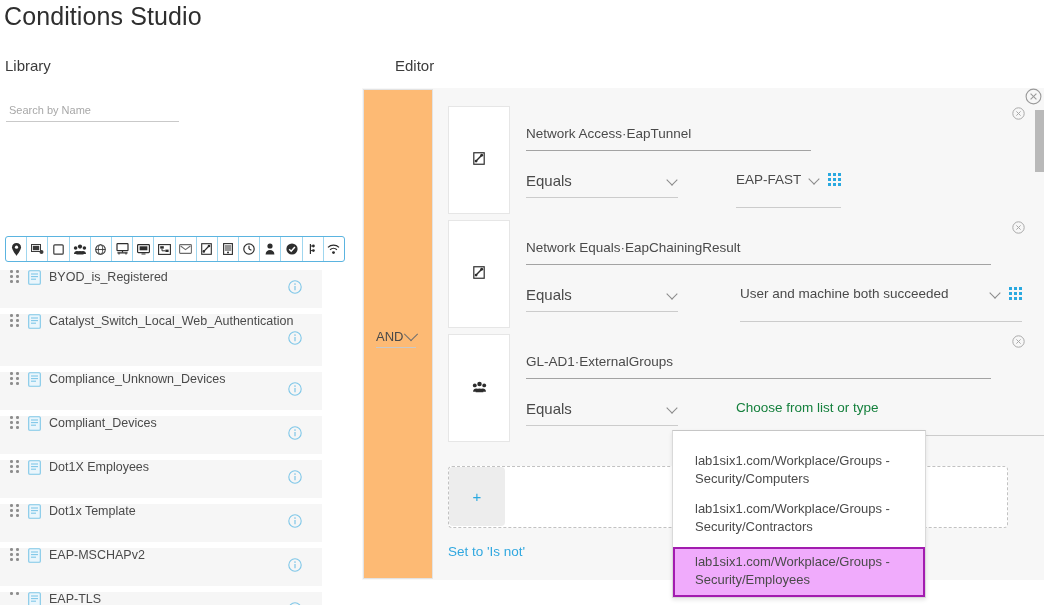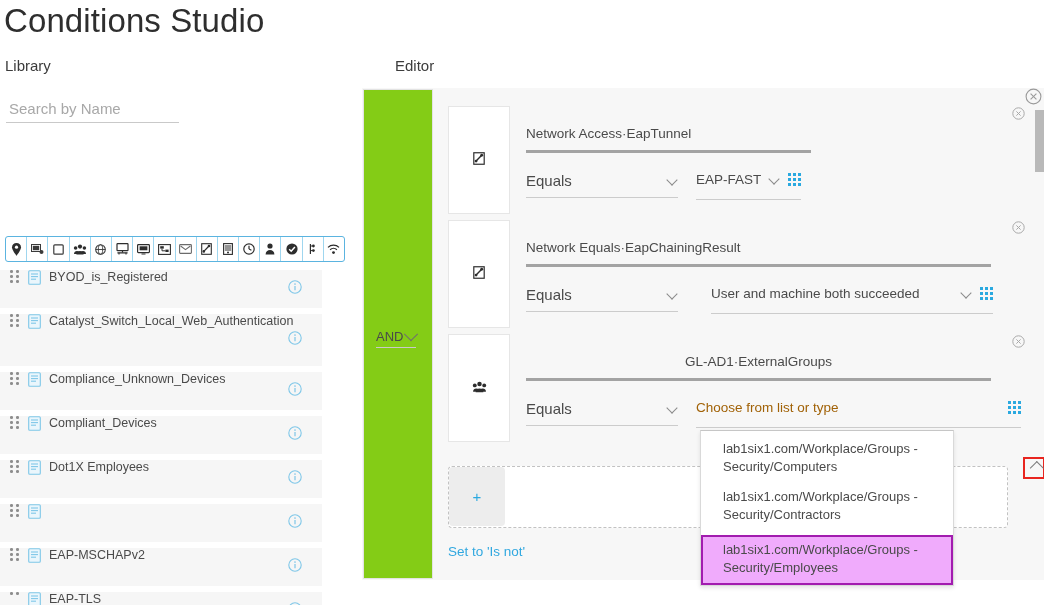--- a/index.html
+++ b/index.html
@@ -12,21 +12,21 @@
     overflow: hidden;
     font-family: "Liberation Sans", sans-serif;
     color: #3c3c3c;
     -webkit-font-smoothing: antialiased;
   }
 
   
   .page-title {
     position: absolute;
     left: 4px; top: 2px;
-    font-size: 33px;
+    font-size: 25px;
     font-weight: 400;
     color: #2e2e2e;
     letter-spacing: 0.1px;
   }
 
   
   .section-label {
     position: absolute;
     font-size: 15px;
     color: #3c3c3c;
@@ -46,21 +46,21 @@
     left: 6px; top: 10px;
     width: 170px;
   }
   .search-input {
     width: 170px;
     border: none;
     border-bottom: 1px solid #c9c9c9;
     outline: none;
     background: transparent;
     font-family: "Liberation Sans", sans-serif;
-    font-size: 15px;
+    font-size: 11px;
     color: #555;
     padding: 0 0 5px 3px;
   }
   .search-input::placeholder { color: #a8a8a8; }
 
   
   .icon-bar {
     position: absolute;
     left: 5px; top: 146px;
     height: 24px;
@@ -141,21 +141,21 @@
     width: 682px;
     height: 492px;
     background: #f7f7f7;
   }
   
   .and-col {
     position: absolute;
     left: 1px; top: 1px;
     width: 70px;
     height: 490px;
-    background: #84cc16;
+    background: #fdba74;
     border: 1px solid #e3e3e3;
     box-sizing: border-box;
   }
   .and-chip {
     position: absolute;
     left: 12px; top: 239px;
     font-size: 13px;
     color: #4a4a4a;
     border-bottom: 1px solid #c9c9c9;
     padding-bottom: 3px;
@@ -197,57 +197,58 @@
   .cond-body {
     position: absolute;
     left: 78px; top: 0;
     right: 0; height: 108px;
   }
   .attr-line {
     position: absolute;
     left: 0; top: 20px;
     font-size: 13.5px;
     color: #4a4a4a;
-    border-bottom: 3px solid #a3a3a3;
+    border-bottom: 1px solid #a3a3a3;
     padding-bottom: 9px;
     cursor: text;
   }
   .row1 .attr-line { width: 285px; }
   .row2 .attr-line { width: 465px; }
-  .row3 .attr-line { width: 465px; text-align: center; }
+  .row3 .attr-line { width: 465px; }
 
   .op-select {
     position: absolute;
     left: 0; top: 66px;
     width: 152px;
     font-size: 15px;
     color: #4a4a4a;
     border-bottom: 1px solid #ccc;
     padding-bottom: 8px;
     display: flex;
     align-items: center;
     justify-content: space-between;
     cursor: pointer;
   }
   .val-select {
     position: absolute;
     top: 66px;
     font-size: 13.5px;
     color: #4a4a4a;
     border-bottom: 1px solid #ccc;
-    padding-bottom: 12px;
+    padding-bottom: 20px;
     display: flex;
     align-items: center;
     cursor: pointer;
+    margin-left: 40px;
   }
   .row1 .val-select { left: 170px; width: 105px; }
-  .row2 .val-select { left: 185px; width: 282px; }
+  .row2 .val-select { left: 174px; width: 282px; }
   .row3 .val-select { left: 170px; width: 325px; }
   .val-select .vtext { flex: 1 1 auto; }
-  .val-select.placeholder .vtext { color: #a16207; }
+  .val-select.placeholder .vtext { color: #15803d; }
 
   .chev-small {
     width: 11px; height: 11px;
     position: relative;
     flex: 0 0 auto;
     margin-left: 6px;
   }
   .chev-small:after {
     content: "";
     position: absolute;
@@ -337,22 +338,21 @@
   .dropdown {
     position: absolute;
     left: 672px; top: 430px;
     width: 254px;
     background: #ffffff;
     border: 1px solid #d9d9d9;
     border-top: 1px solid #c6c6c6;
     box-shadow: 0 2px 4px rgba(0,0,0,0.10);
     box-sizing: border-box;
     z-index: 30;
-    padding: 4px 0 0 0;
-    margin-left: 28px;
+    padding: 16px 0 0 0;
   }
   .dd-item {
     font-size: 13px;
     color: #4a4a4a;
     line-height: 18px;
     padding: 5px 14px 7px 22px;
     cursor: pointer;
     box-sizing: border-box;
   }
   .dd-item.selected {
@@ -651,20 +651,21 @@
           <i></i>
         </span>
       <span class="doc-icon">
         <svg width="13" height="15" viewBox="0 0 13 15">
             <rect x="0.7" y="0.7" width="11.6" height="13.6" rx="1" fill="#eaf6fc" stroke="#7fc7e8" stroke-width="1.1"></rect>
             <line x1="3" y1="4" x2="10" y2="4" stroke="#7fc7e8" stroke-width="1.1"></line>
             <line x1="3" y1="6.6" x2="10" y2="6.6" stroke="#7fc7e8" stroke-width="1.1"></line>
             <line x1="3" y1="9.2" x2="8" y2="9.2" stroke="#7fc7e8" stroke-width="1.1"></line>
           </svg>
       </span>
+      <span class="lib-text">Dot1x Template</span>
       <span class="info-icon">
         <svg width="14" height="14" viewBox="0 0 14 14">
             <circle cx="7" cy="7" r="6.2" fill="none" stroke="#7fc7e8" stroke-width="1.1"></circle>
             <circle cx="7" cy="4" r="0.85" fill="#7fc7e8"></circle>
             <line x1="7" y1="6" x2="7" y2="10.2" stroke="#7fc7e8" stroke-width="1.2"></line>
           </svg>
       </span>
     </div>
 
     <div class="lib-item">

